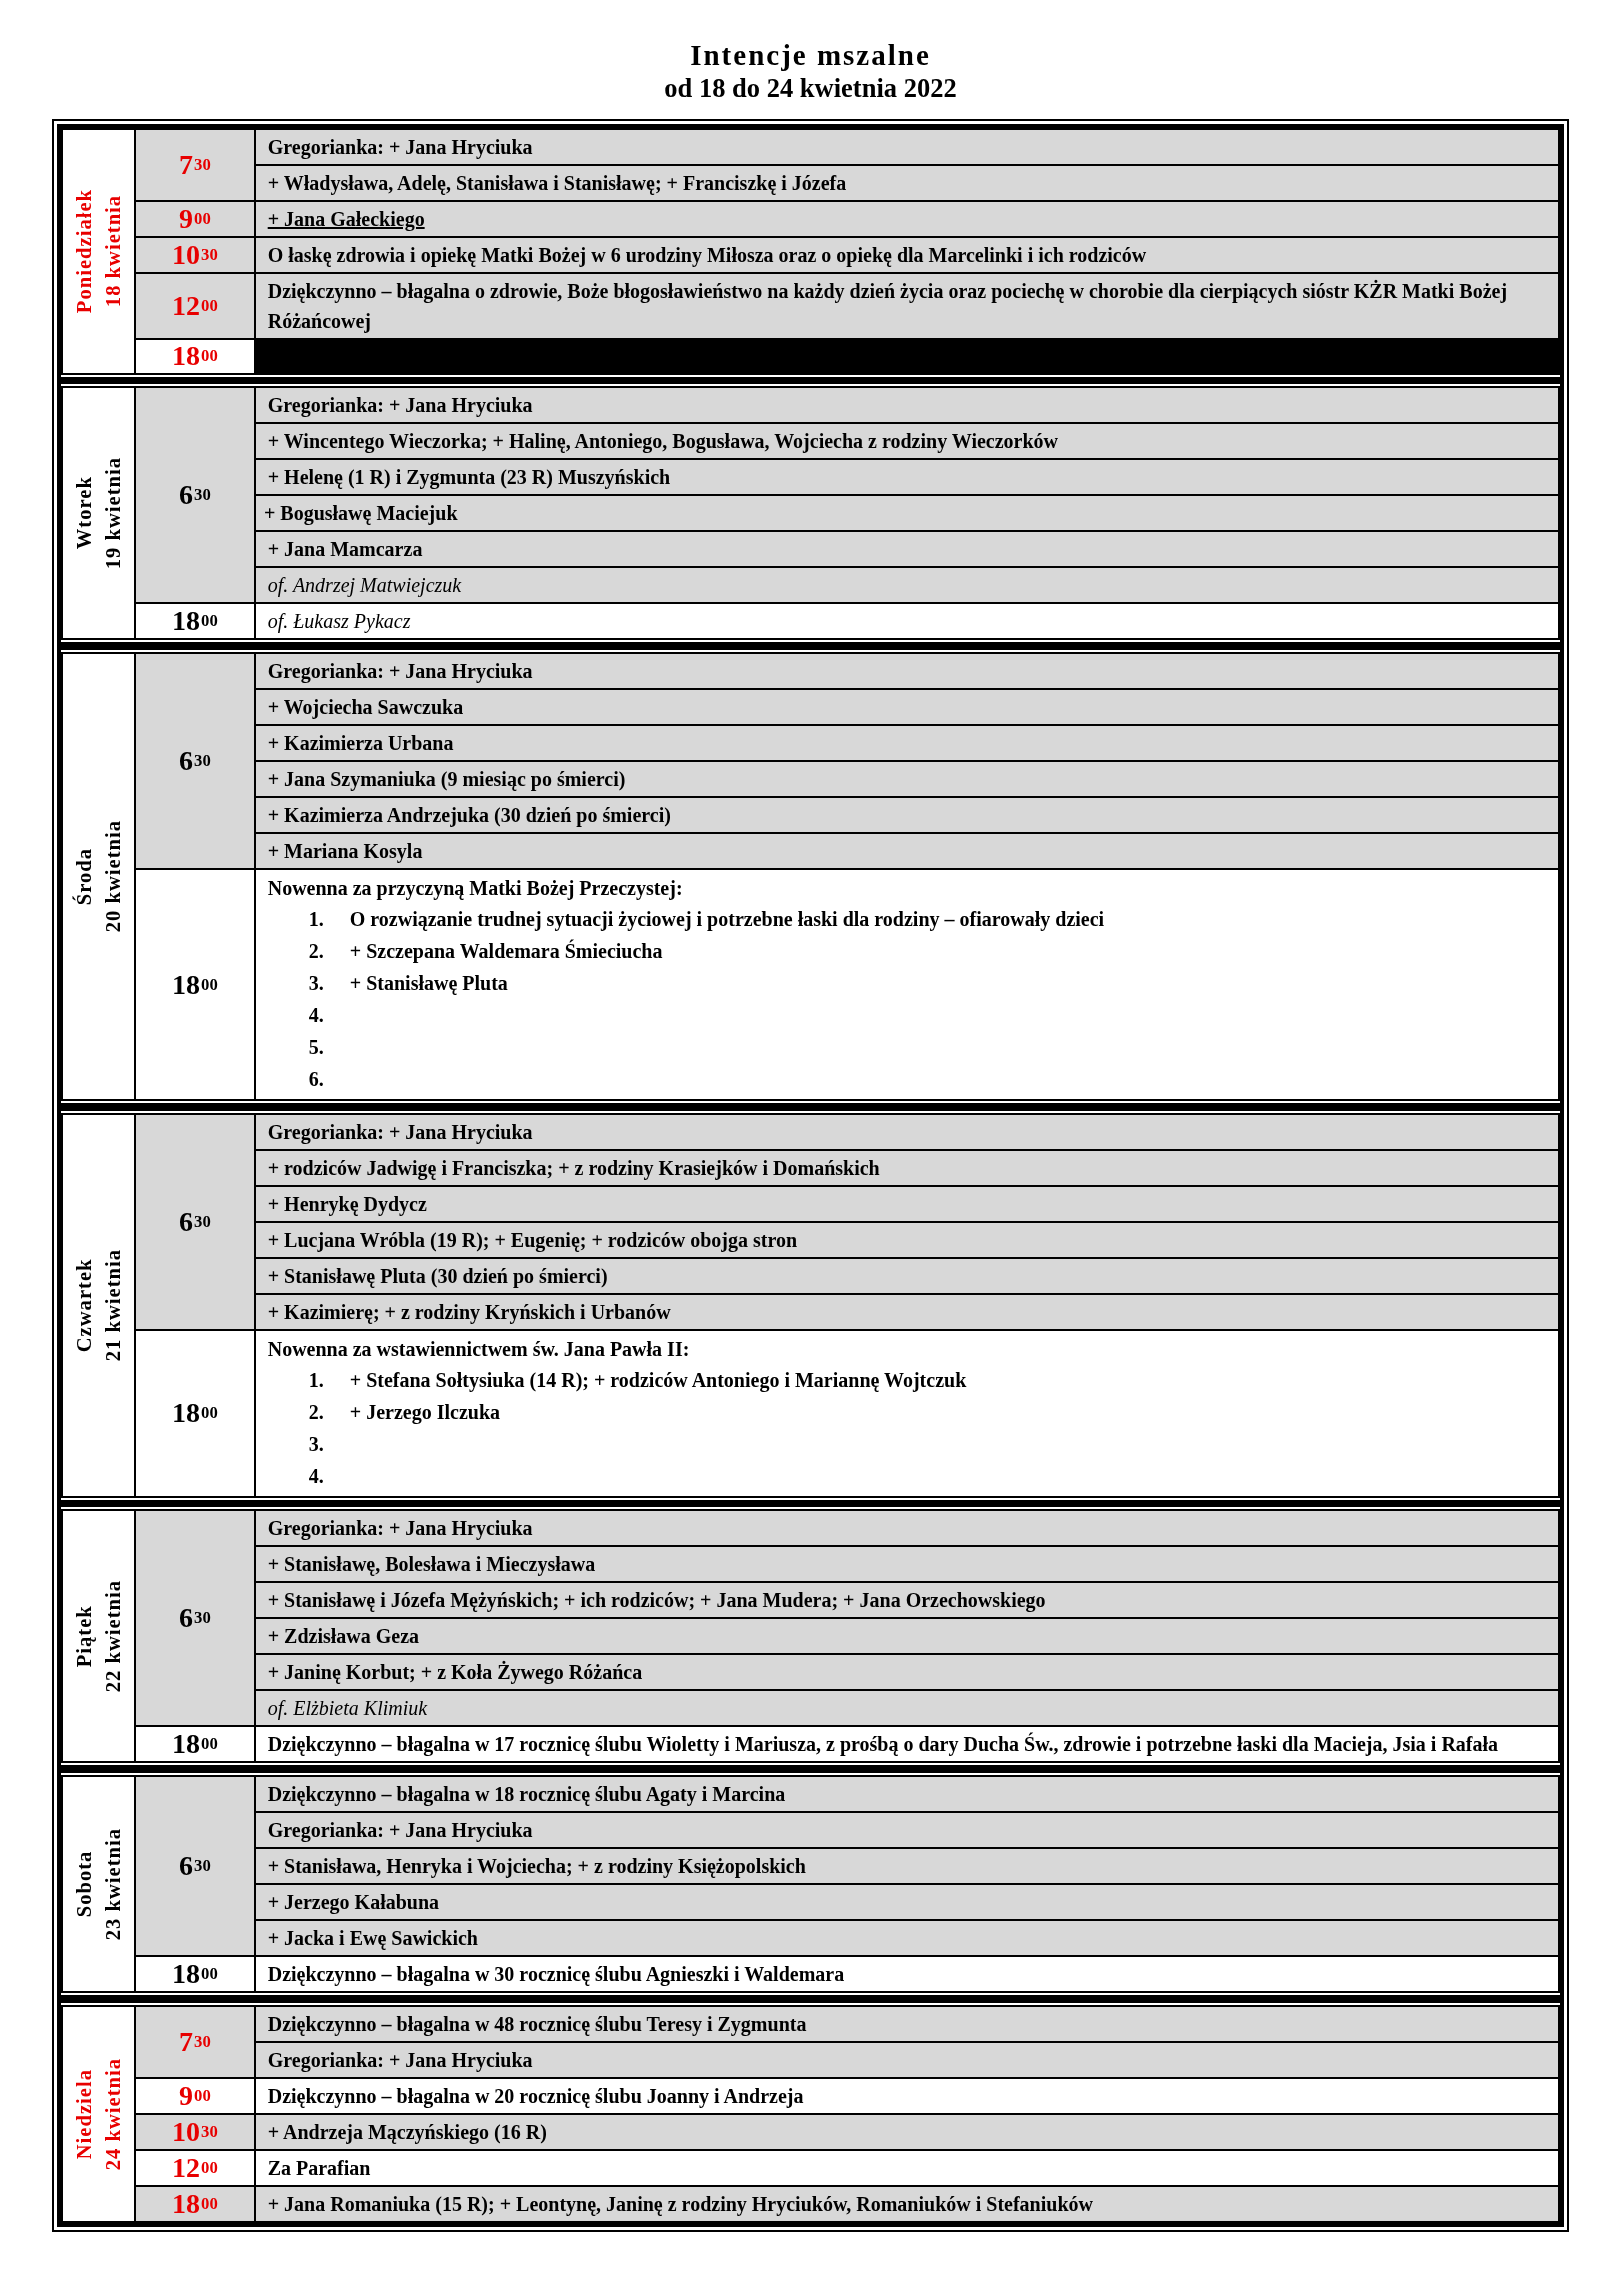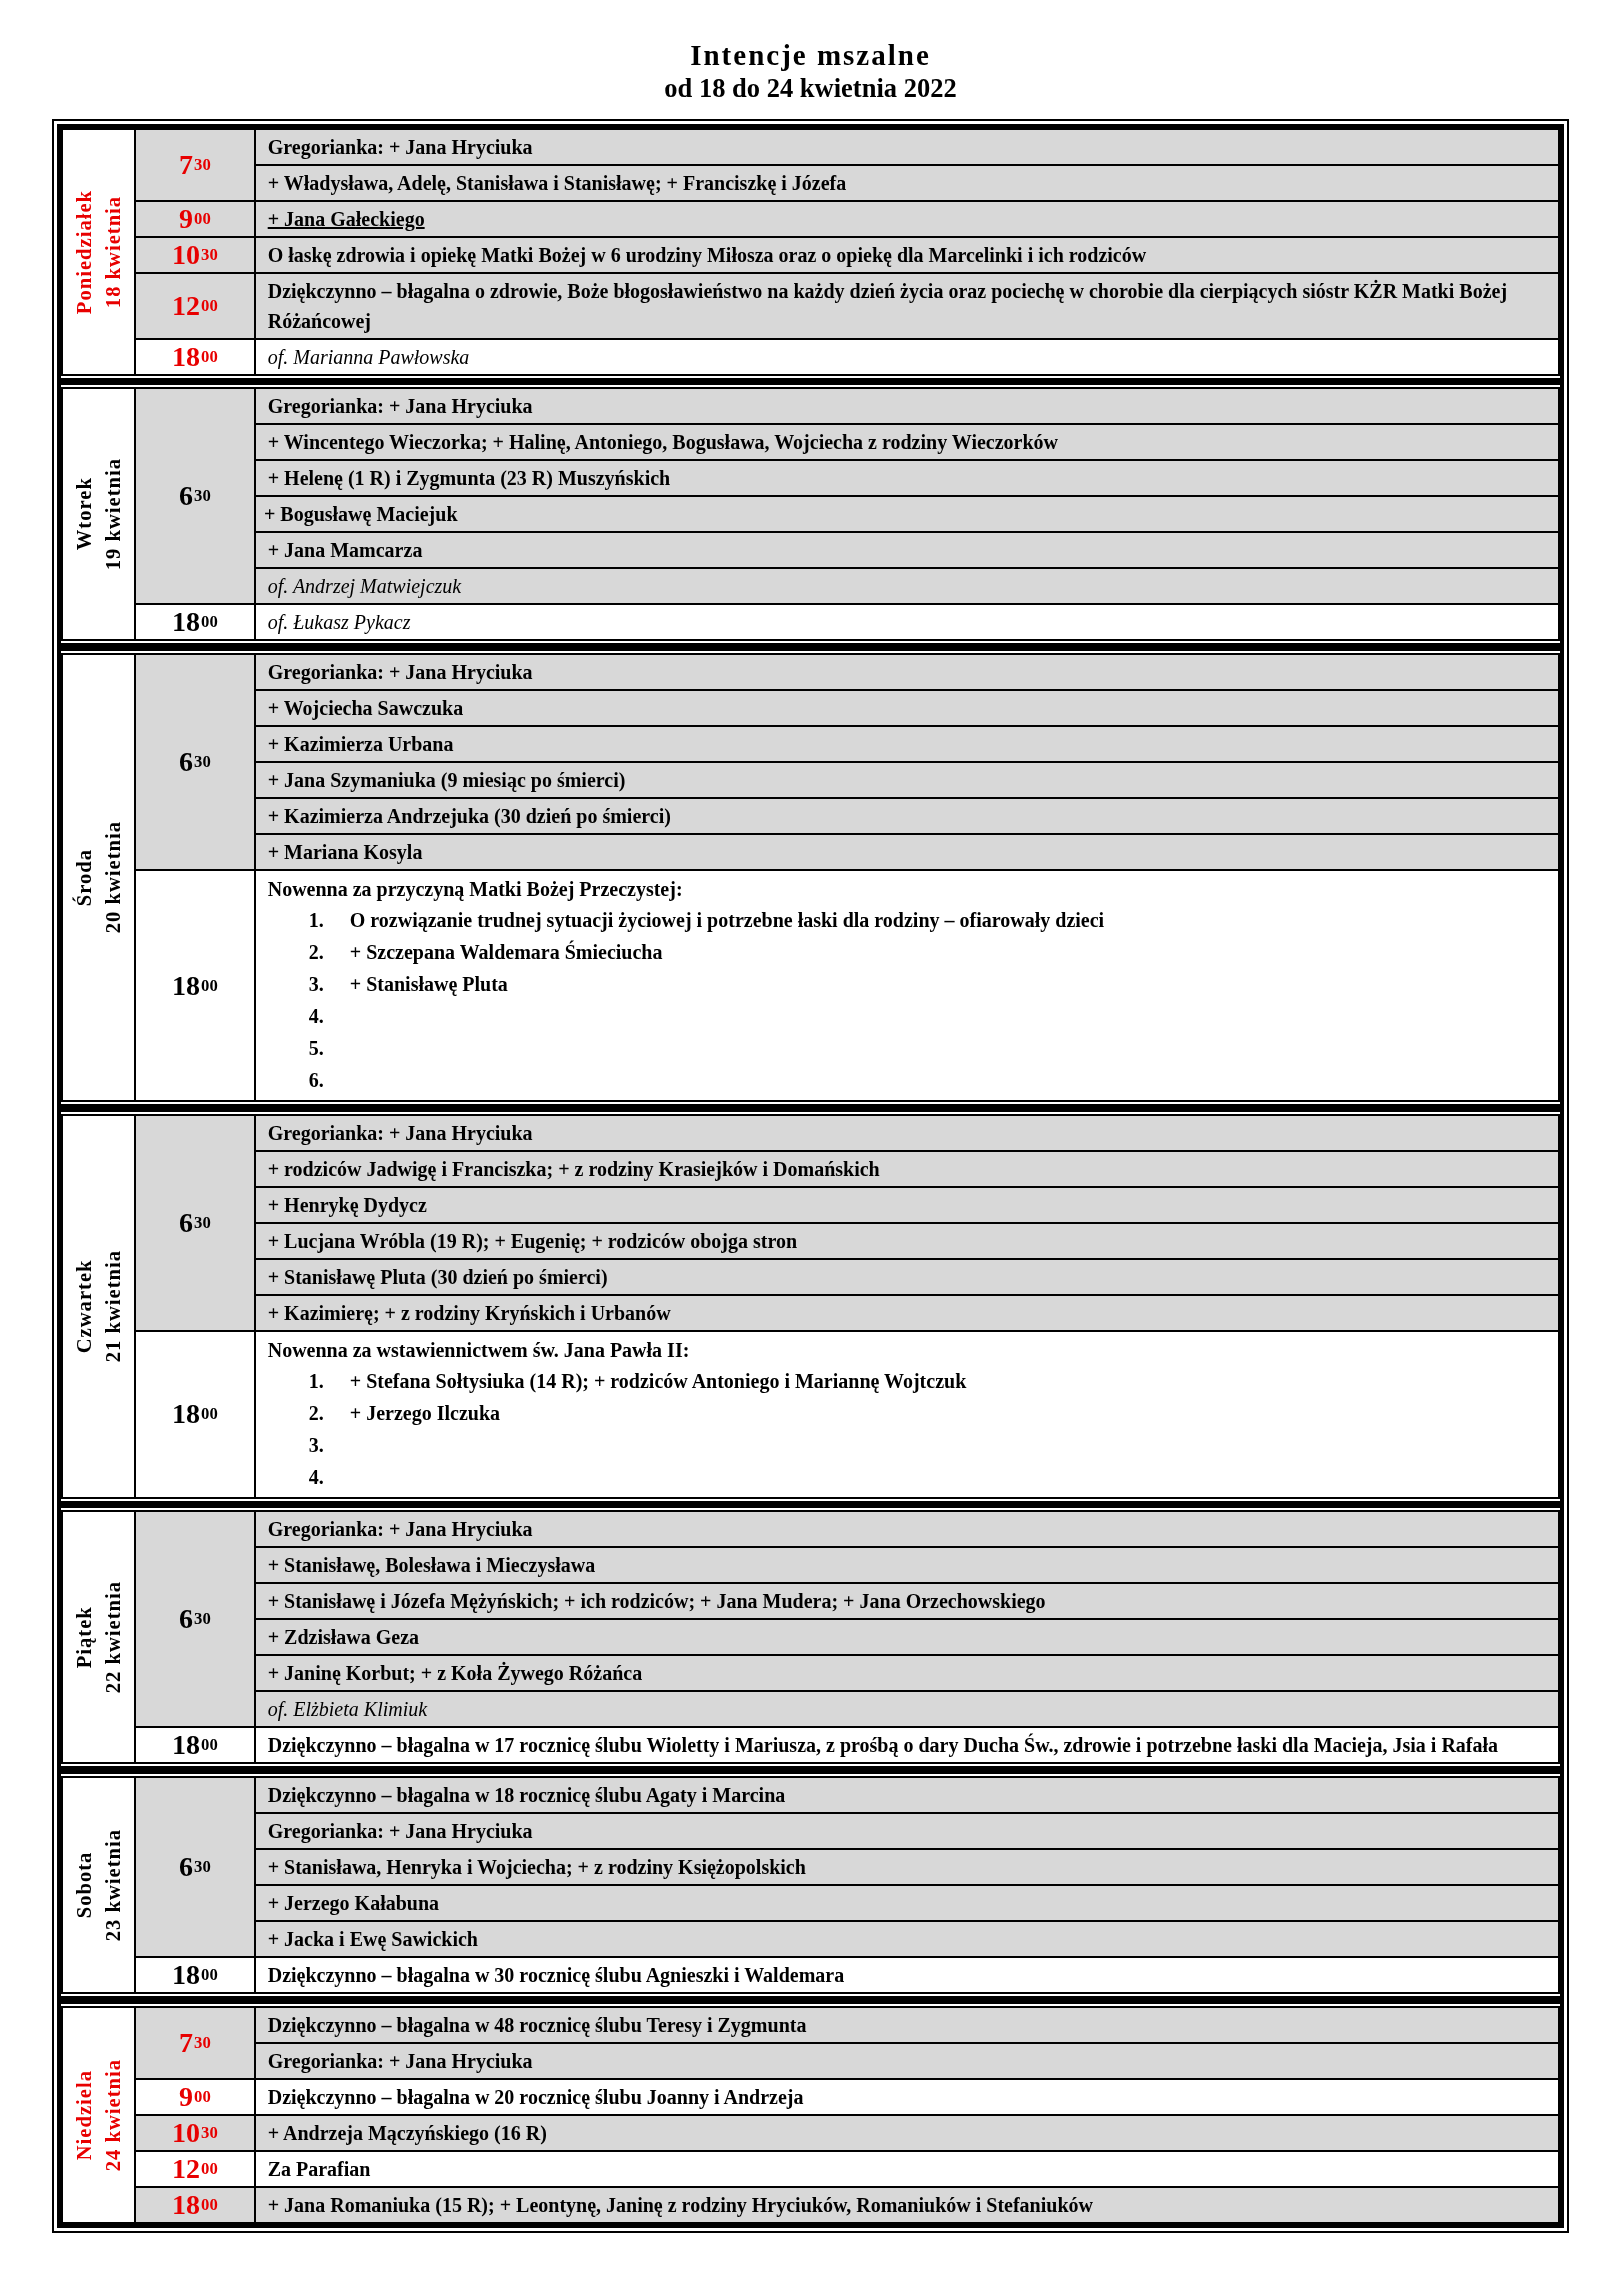--- a/index.html
+++ b/index.html
@@ -109,23 +109,20 @@
             <span class="hours">12</span>
             <sup class="mins">00</sup>
           </div>
           <div class="cell intention-row shaded" style="grid-row: 5;">
             <span>Dziękczynno – błagalna o zdrowie, Boże błogosławieństwo na każdy dzień życia oraz pociechę w chorobie dla cierpiących sióstr KŻR Matki Bożej Różańcowej</span>
           </div>
           <div class="cell time-cell red" style="grid-row: 6 / span 1;">
             <span class="hours">18</span>
             <sup class="mins">00</sup>
           </div>
-          <div class="cell intention-row italic" style="grid-row: 6;">
-            <span>of. Marianna Pawłowska</span>
-          </div>
         </div>
         <div class="section-separator"></div>
         <div class="day-section">
           <div class="cell day-cell" style="grid-row: 1 / 8;">
             <div class="day-label">
               <div>Wtorek</div>
               <div>19 kwietnia</div>
             </div>
           </div>
           <div class="cell time-cell shaded" style="grid-row: 1 / span 6;">

